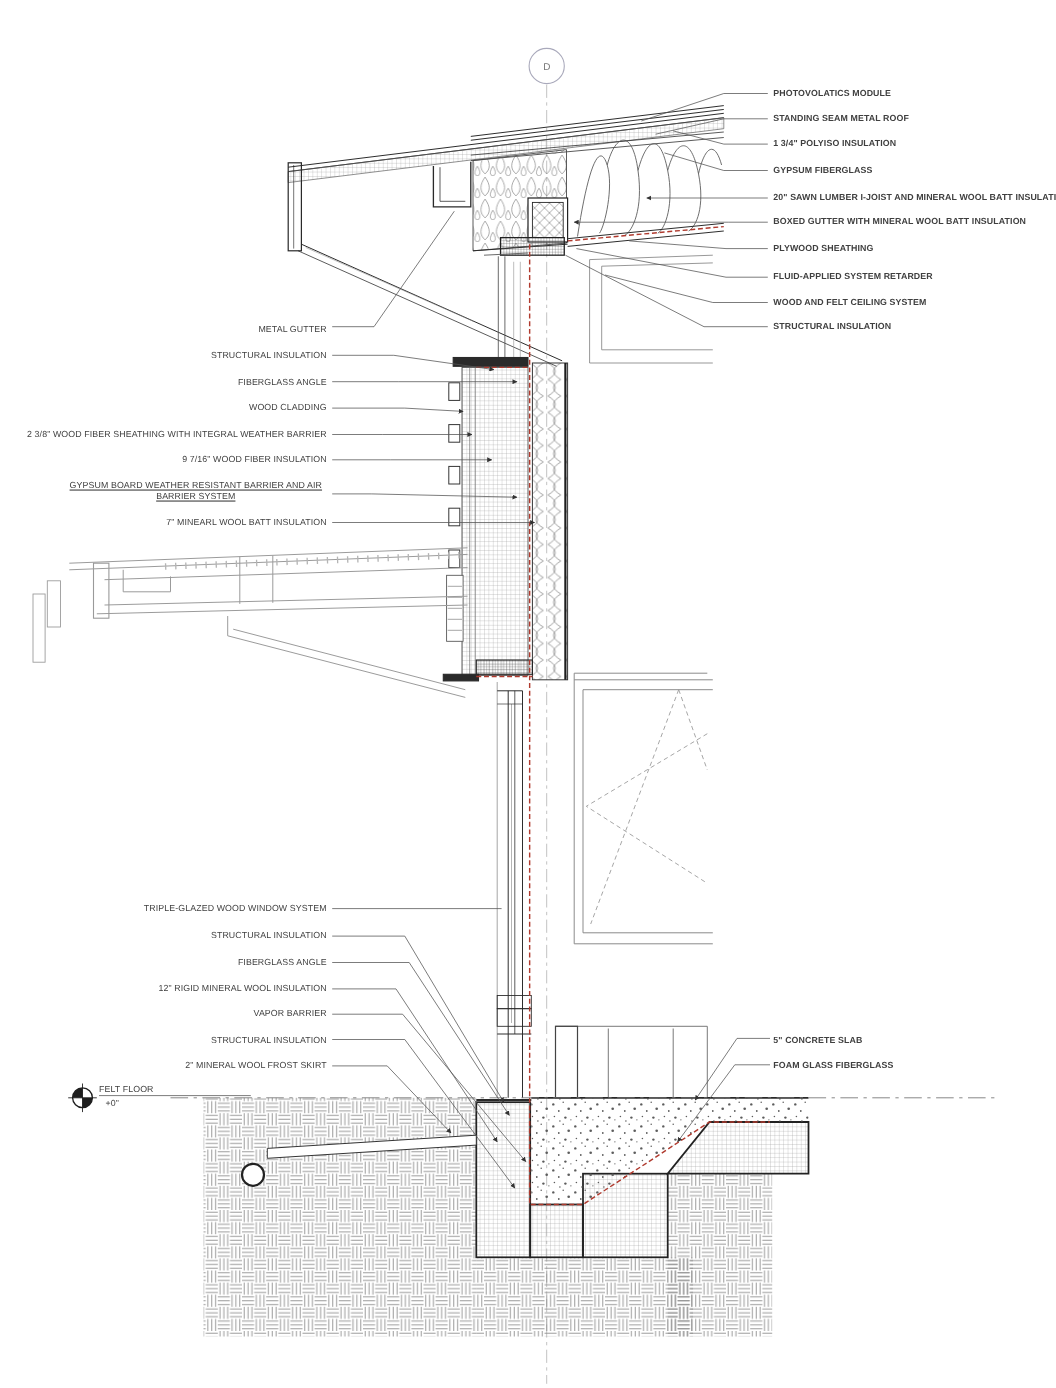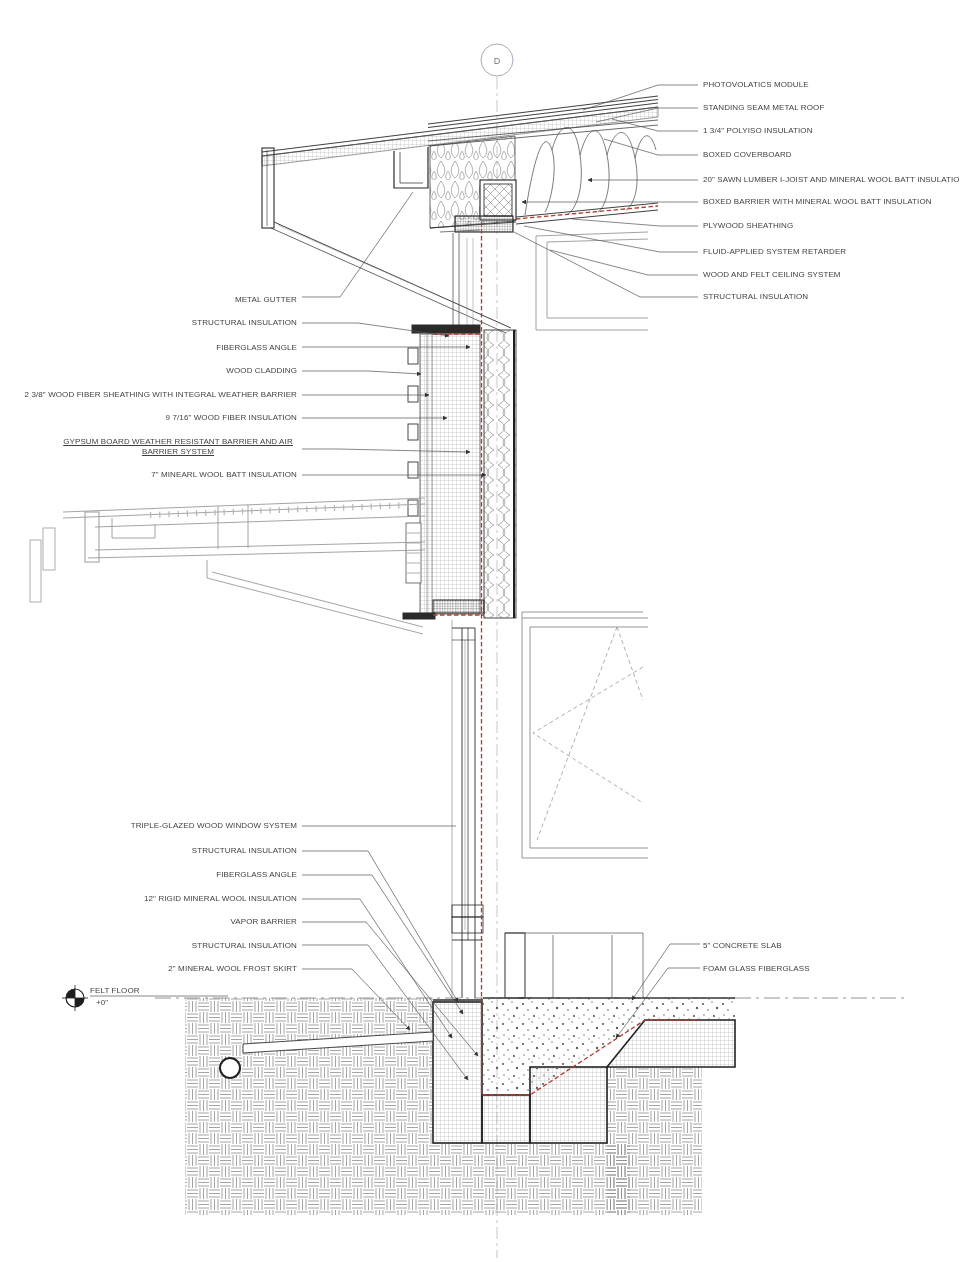--- a/index.html
+++ b/index.html
@@ -1,21 +1,21 @@
 <!DOCTYPE html>
 <html style="--red: #b03a2e;"><head>
 <meta charset="utf-8">
 <style>
   html,body{margin:0;padding:0;background:#fff;}
   .stage{position:relative;width:960px;height:1262px;background:#fff;overflow:hidden;
          font-family:"Liberation Sans", sans-serif;}
   svg.drawing{position:absolute;left:0;top:0;}
   .lbl{position:absolute;font-size:8px;line-height:9.5px;color:#3f3f3f;white-space:nowrap;
        letter-spacing:.1px;}
-  .lbl.right-col{left:703px;text-align:center;}
+  .lbl.right-col{left:703px;text-align:center;font-weight:bold;}
   .lbl.left-col{right:663px;text-align:center;}
   .lbl.wrap{white-space:normal;width:238px;text-decoration:underline;}
   .lbl.level-name{left:90px;top:986px;font-size:8px;}
   .lbl.level-elev{left:96px;top:998px;font-size:8px;}
   .bubble-text{font-size:9px;fill:#777;font-family:"Liberation Sans",sans-serif;}
 </style>
 </head>
 <body>
 
 <div class="stage">
@@ -274,23 +274,23 @@
     <path d="M302,969 H352 L410,1030" marker-end="url(#arr)"></path>
 
     <path d="M700,944 H670 L632,1000" marker-end="url(#arr)"></path>
     <path d="M700,968 H668 L616,1038" marker-end="url(#arr)"></path>
   </g>
 </svg>
 
 <div class="lbl right-col" style="top:80px">PHOTOVOLATICS MODULE</div>
 <div class="lbl right-col" style="top:103px">STANDING SEAM METAL ROOF</div>
 <div class="lbl right-col" style="top:126px">1 3/4" POLYISO INSULATION</div>
-<div class="lbl right-col" style="top:150px">BOXED COVERBOARD</div>
+<div class="lbl right-col" style="top:150px">GYPSUM FIBERGLASS</div>
 <div class="lbl right-col" style="top:175px">20" SAWN LUMBER I-JOIST  AND MINERAL WOOL BATT INSULATION</div>
-<div class="lbl right-col" style="top:197px">BOXED BARRIER WITH MINERAL WOOL BATT INSULATION</div>
+<div class="lbl right-col" style="top:197px">BOXED GUTTER WITH MINERAL WOOL BATT INSULATION</div>
 <div class="lbl right-col" style="top:221px">PLYWOOD SHEATHING</div>
 <div class="lbl right-col" style="top:247px">FLUID-APPLIED SYSTEM RETARDER</div>
 <div class="lbl right-col" style="top:270px">WOOD AND FELT CEILING SYSTEM</div>
 <div class="lbl right-col" style="top:292px">STRUCTURAL INSULATION</div>
 
 <div class="lbl left-col" style="top:295px">METAL GUTTER</div>
 <div class="lbl left-col" style="top:318px">STRUCTURAL INSULATION</div>
 <div class="lbl left-col" style="top:343px">FIBERGLASS ANGLE</div>
 <div class="lbl left-col" style="top:366px">WOOD CLADDING</div>
 <div class="lbl left-col" style="top:390px">2 3/8" WOOD FIBER SHEATHING WITH INTEGRAL WEATHER BARRIER</div>

